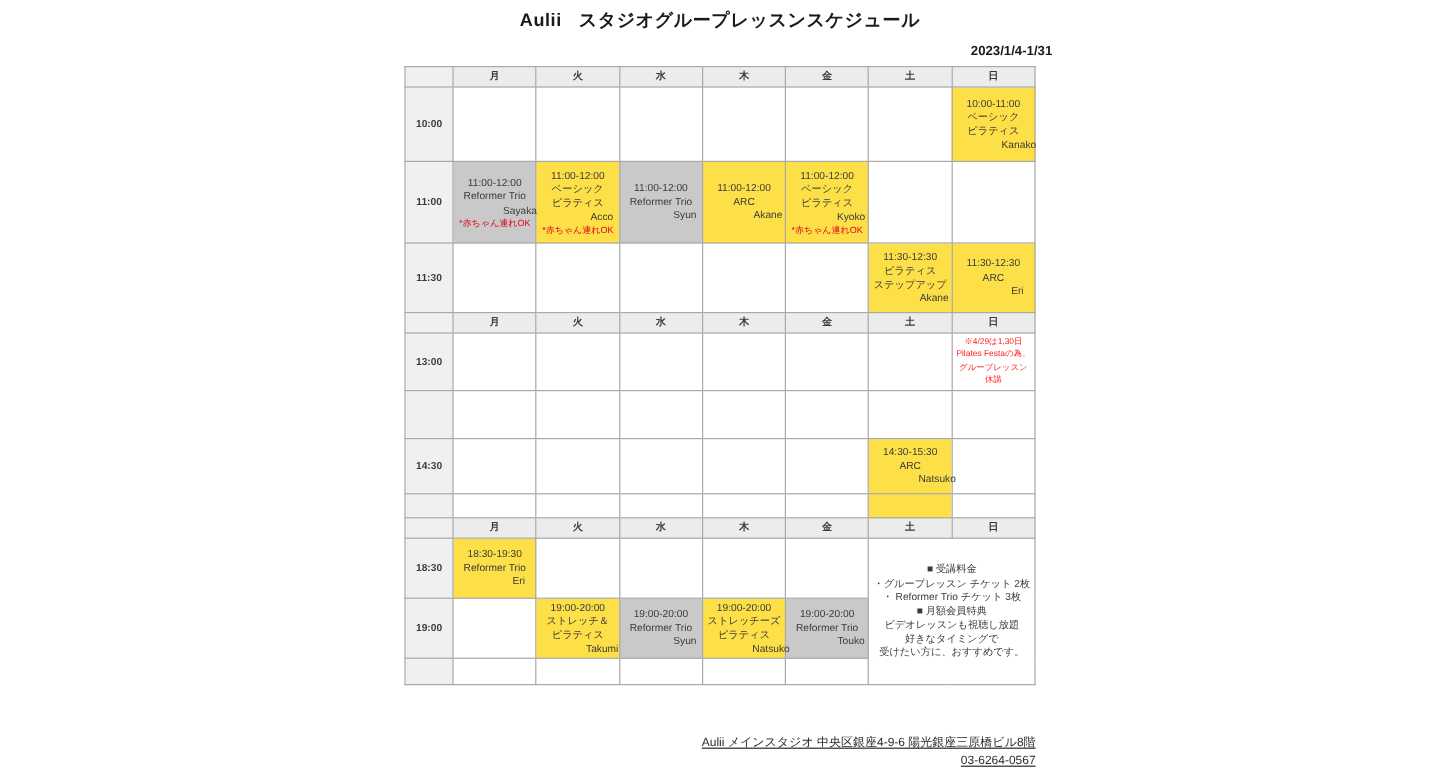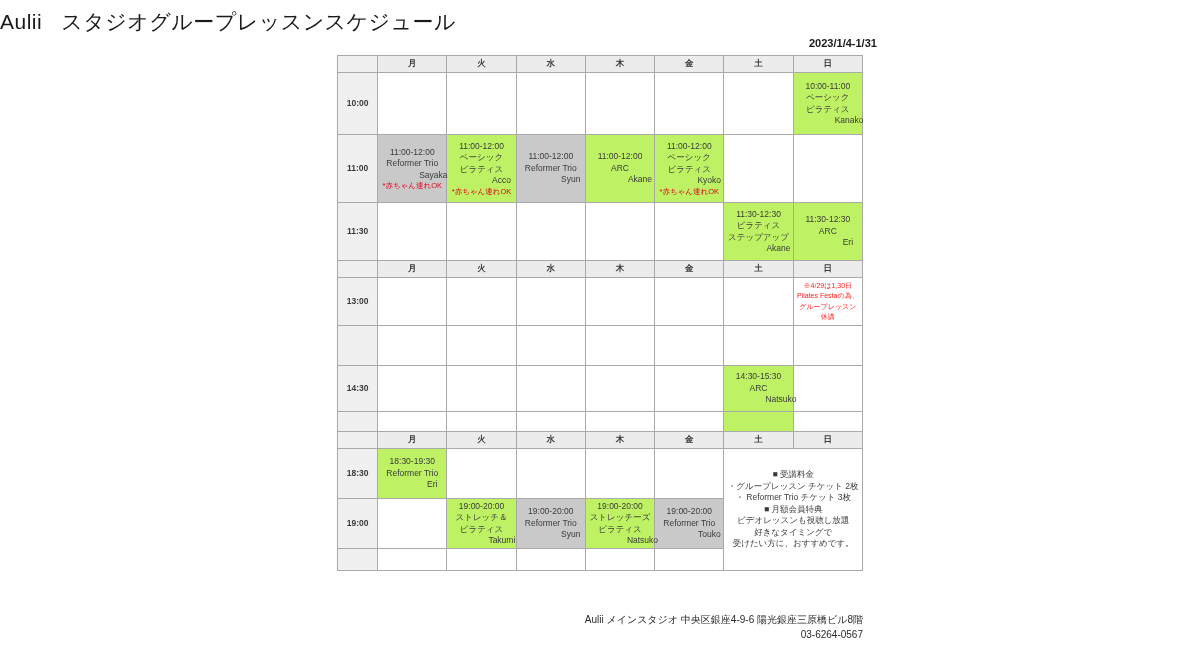--- a/index.html
+++ b/index.html
@@ -9,22 +9,23 @@
   }
   body {
     width: 1200px;
     height: 650px;
     font-family: "Liberation Sans", sans-serif;
     color: #1a1a1a;
     position: relative;
     overflow: hidden;
   }
   .page-title {
-    font-size: 21px;
-    font-weight: normal;
+    text-align: center;
+    font-size: 15px;
+    font-weight: bold;
     padding-top: 8px;
     letter-spacing: 0.5px;
   }
   .date-range {
     position: absolute;
     left: 809px;
     top: 37px;
     font-size: 11px;
     font-weight: bold;
   }
@@ -64,21 +65,21 @@
     font-weight: bold;
     font-size: 9.5px;
     color: #000;
     height: 14px;
   }
   .corner {
     background: #f0f0f0;
   }
   .cell-empty { background: #ffffff; }
   .cell-grey  { background: #c9c9c9; }
-  .cell-light { background: #bef264; }
+  .cell-light { background: #fde047; }
 
   .lesson-time { display:block; }
   .lesson-name { display:block; }
   .lesson-instructor { display:block;padding-left:40px; }
   .note-red {
     display: block;
     color: #e0001b;
     font-size: 7.5px;
     line-height: 1.25;
   }
@@ -98,21 +99,21 @@
   .info-box .hdr { display:block; }
   .footer {
     position: absolute;
     right: 337px;
     bottom: 8px;
     text-align: right;
     font-size: 10px;
     line-height: 1.5;
     color: #2a2a2a;
   }
-  .footer span { display:block; }
+  .footer span { display:block;text-decoration:underline; }
 </style>
 </head>
 <body>
 
 <div class="page-title">
   <span>Aulii</span>
   &nbsp;
   <span>スタジオグループレッスンスケジュール</span>
 </div>
 

